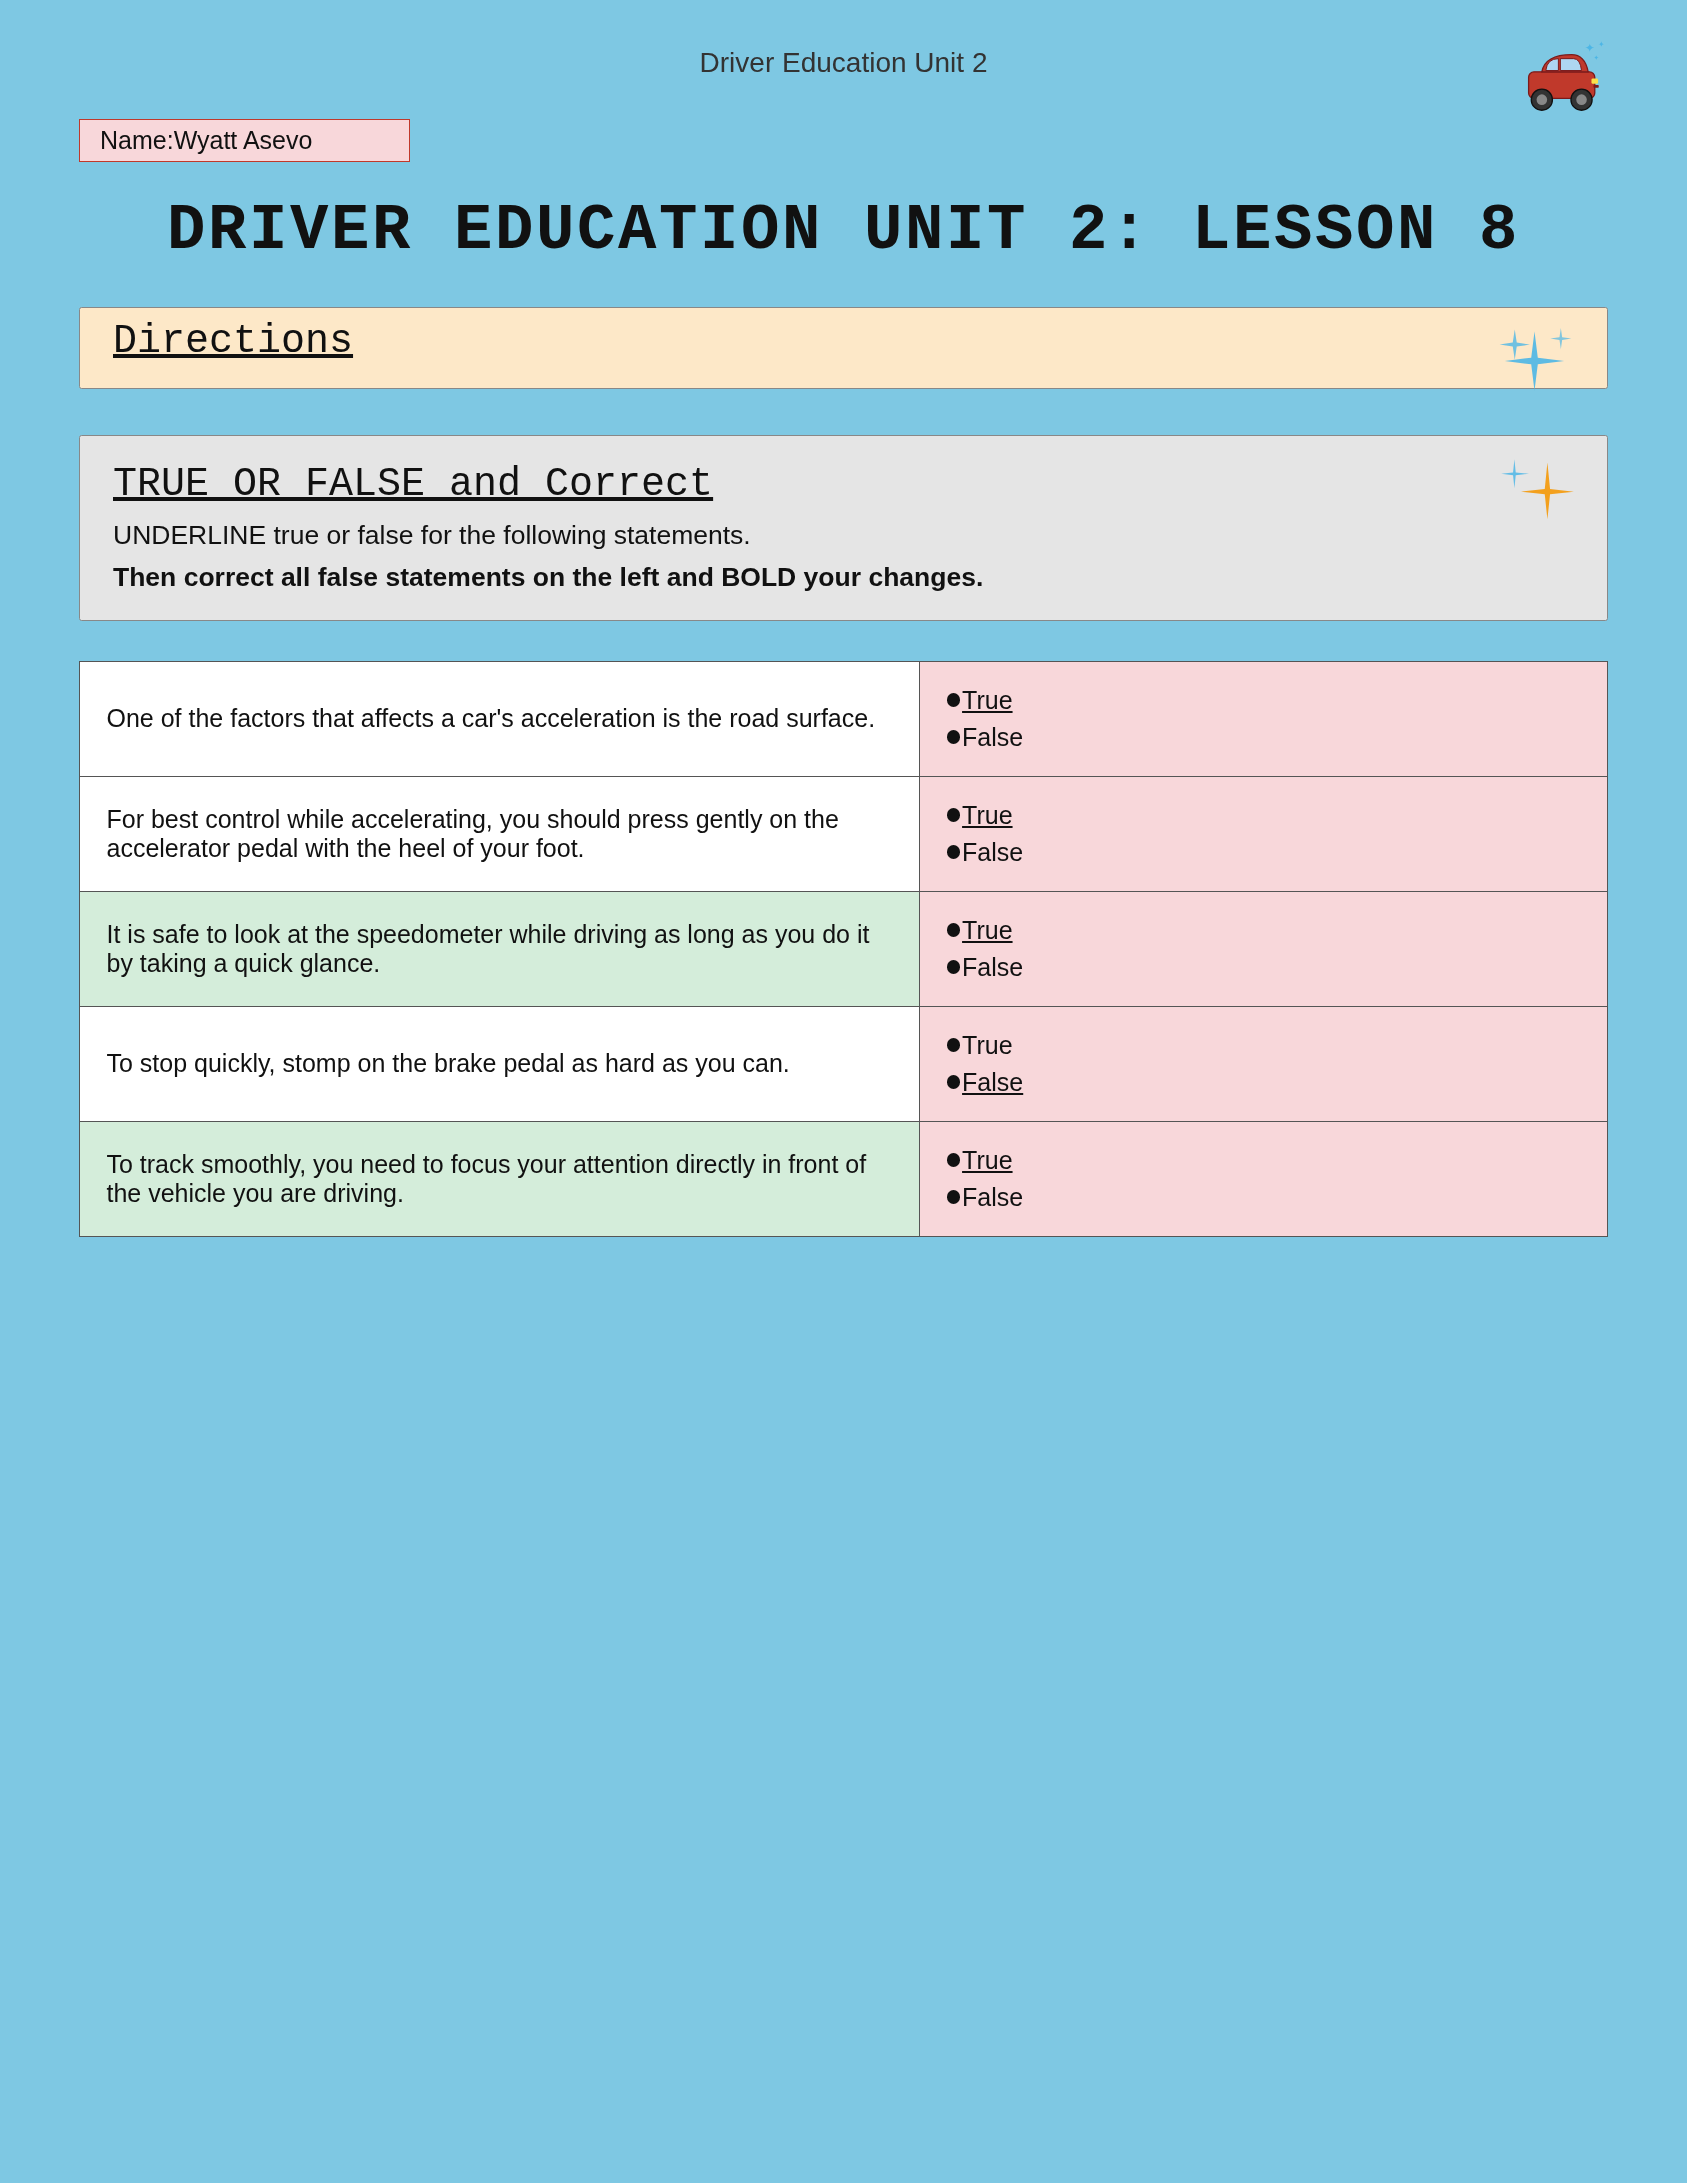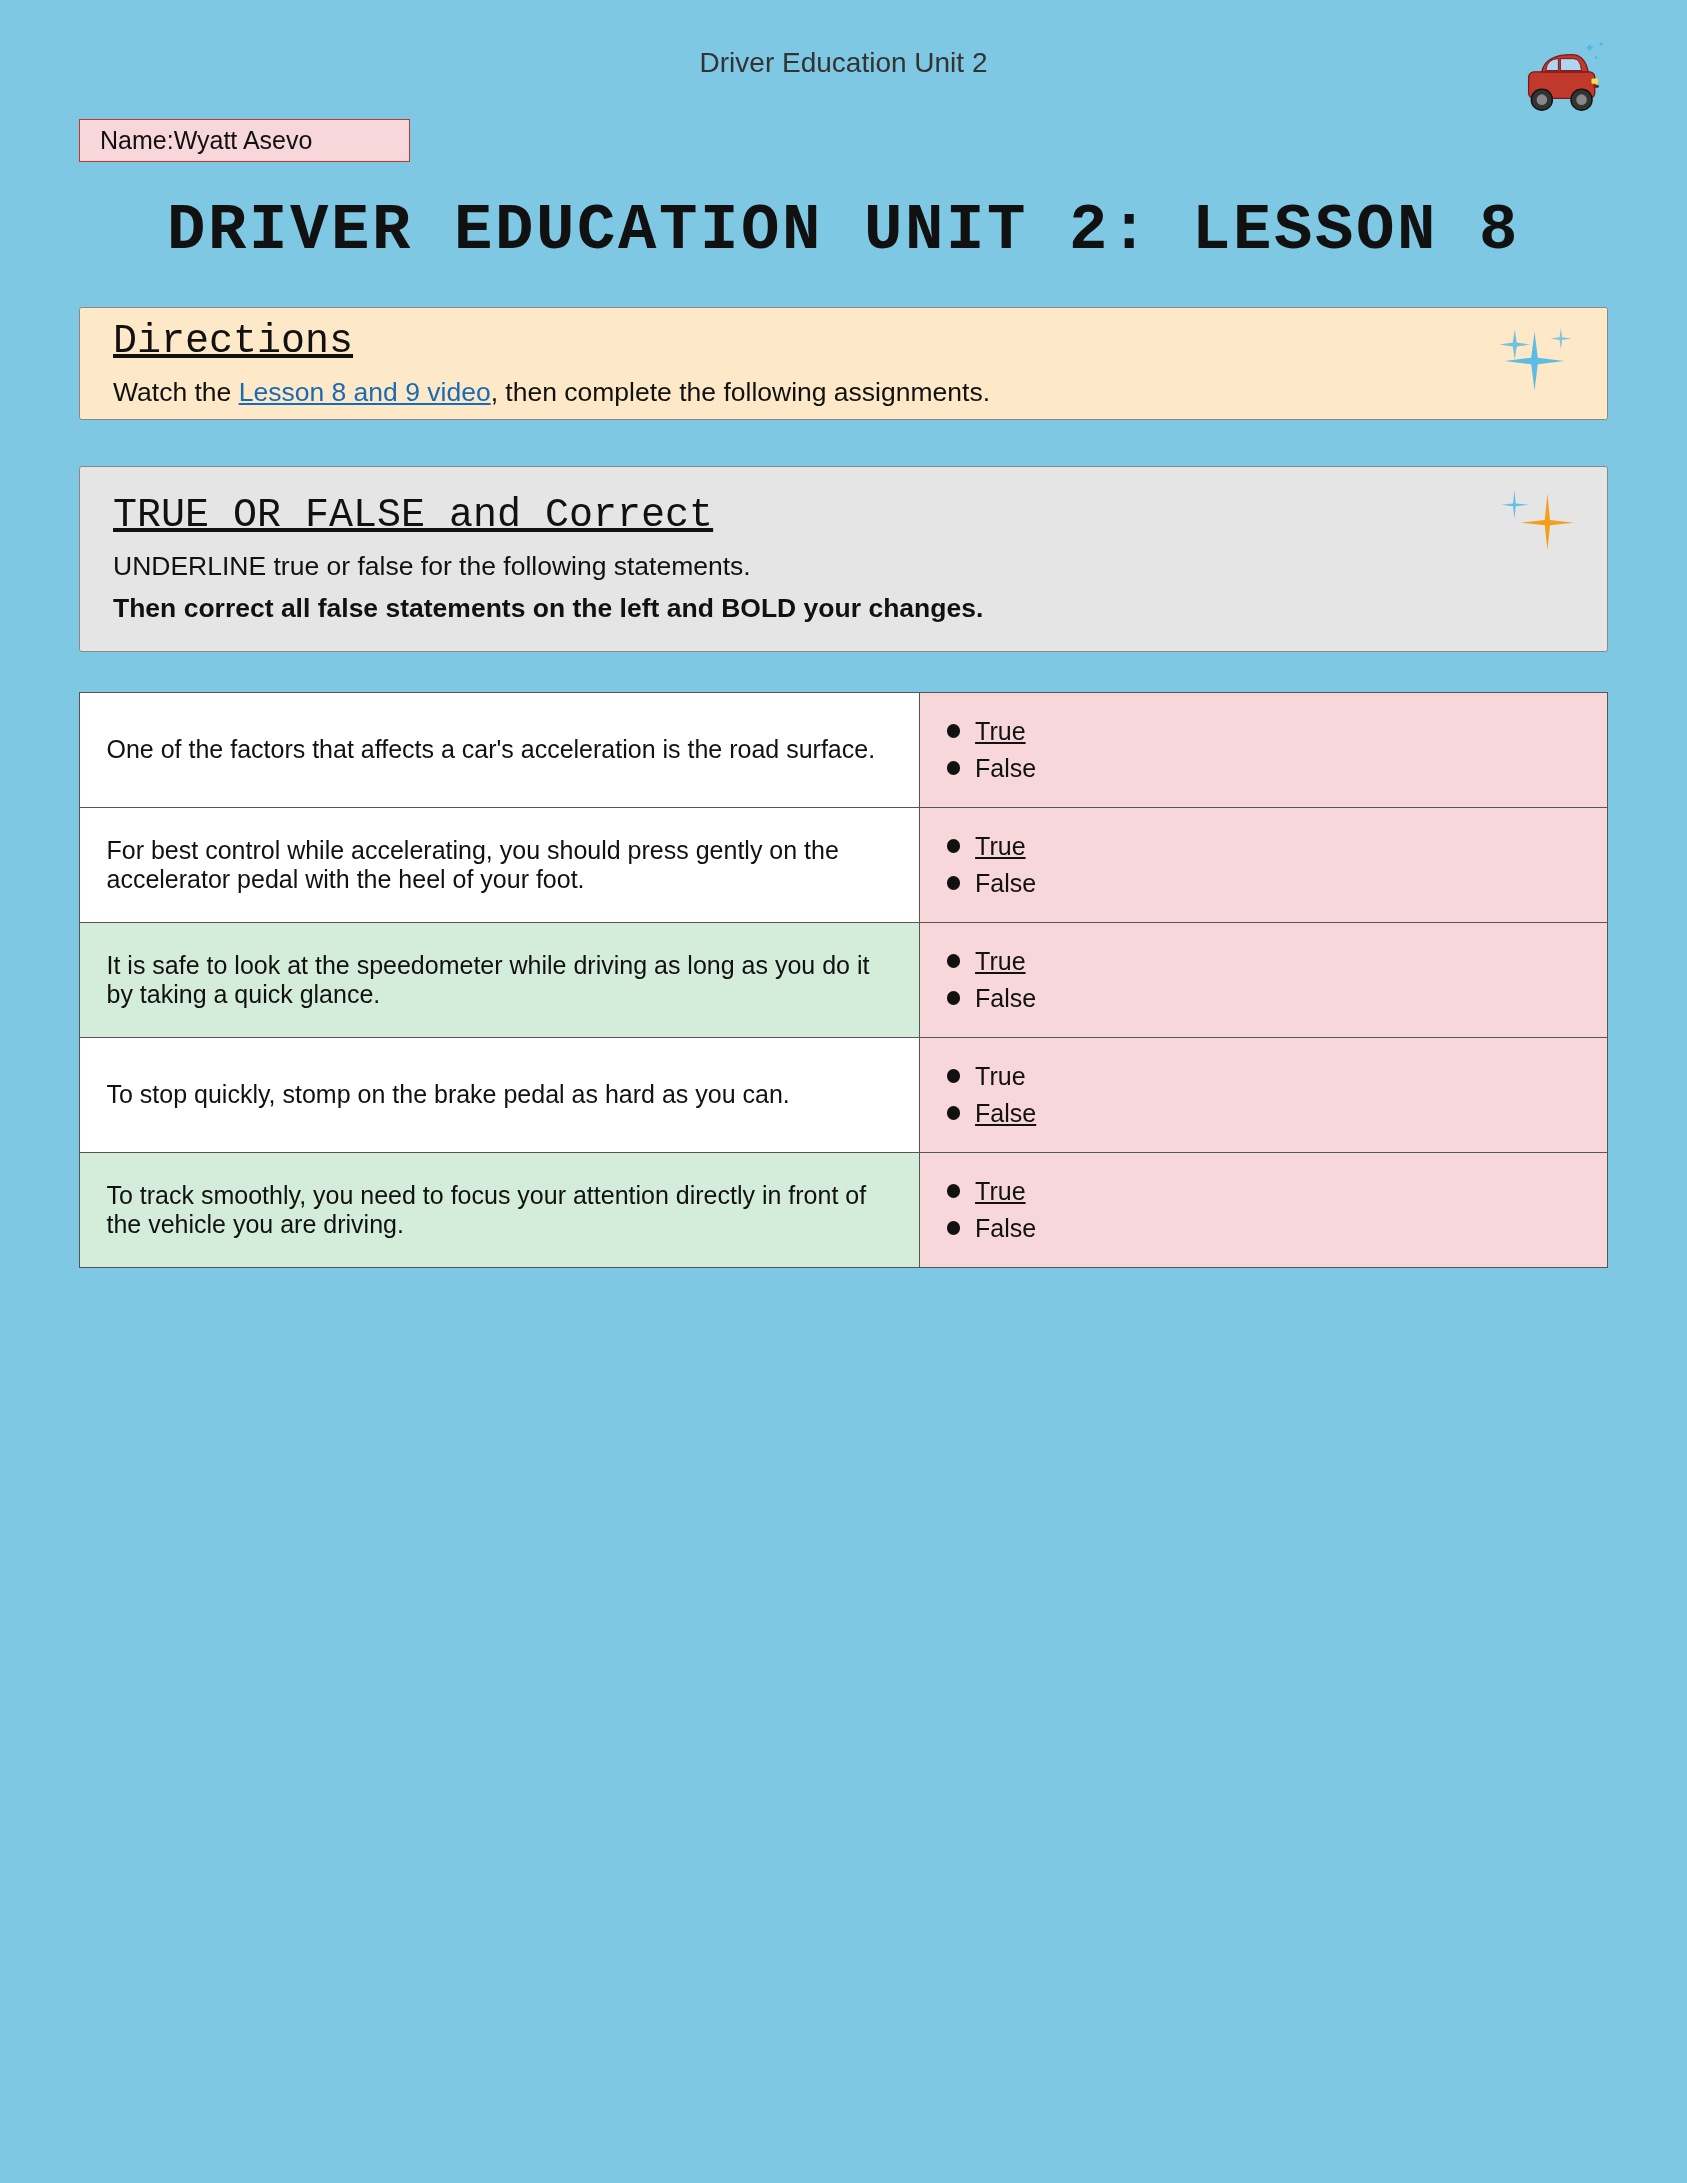--- a/index.html
+++ b/index.html
@@ -145,21 +145,21 @@
       background: #f8d7da;
     }
     .answer-list {
       list-style: none;
       padding: 0;
       margin: 0;
     }
     .answer-list li {
       display: flex;
       align-items: center;
-      gap: 15px;
+      gap: 2px;
       margin-bottom: 8px;
       font-size: 25px;
     }
     .answer-list li:last-child {
       margin-bottom: 0;
     }
     .bullet {
       width: 13.2px;
       height: 13.2px;
       border-radius: 50%;
@@ -217,23 +217,20 @@
 </div>
 
 
 <div class="main-title">
   <span>DRIVER EDUCATION UNIT 2: Lesson 8</span>
 </div>
 
 
 <div class="directions-box">
   <div class="directions-heading">Directions</div>
-  <div class="directions-text">
-    <span>Watch the </span><a href="#">Lesson 8 and 9 video</a><span>, then complete the following assignments.</span>
-  </div>
   <div class="sparkles-icon">
     <svg width="79" height="66" viewBox="0 0 120 100" xmlns="http://www.w3.org/2000/svg">
       <polygon points="60,5 65,45 105,50 65,55 60,95 55,55 15,50 55,45" fill="#4db6e6" opacity="0.9"></polygon>
       <polygon points="30,2 33,22 53,25 33,28 30,48 27,28 7,25 27,22" fill="#4db6e6" opacity="0.8"></polygon>
       <polygon points="100,0 102,14 116,16 102,18 100,32 98,18 84,16 98,14" fill="#4db6e6" opacity="0.7"></polygon>
     </svg>
   </div>
 </div>
 
 

